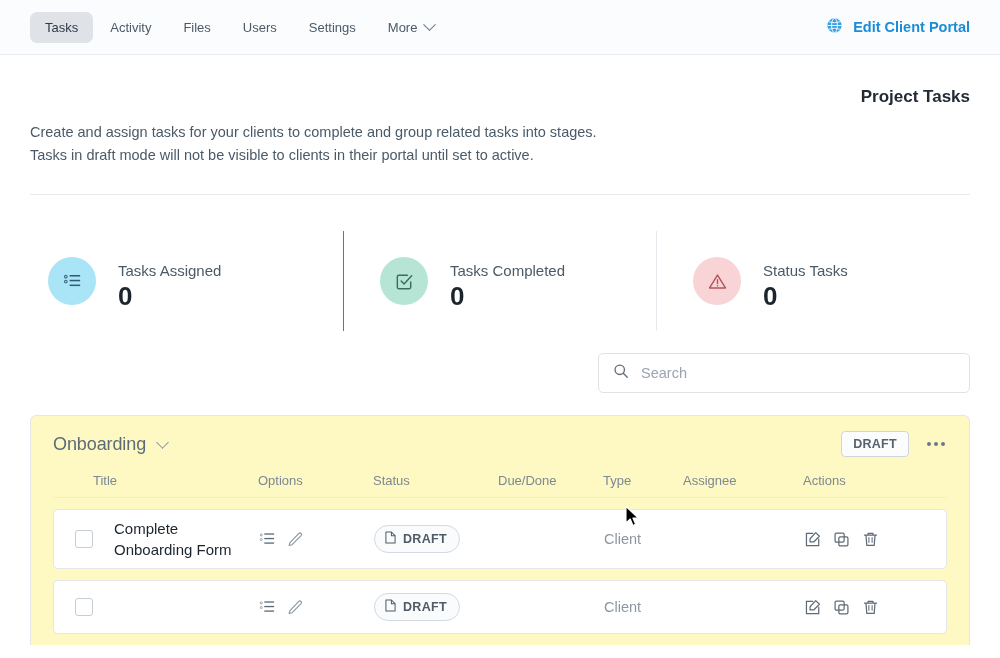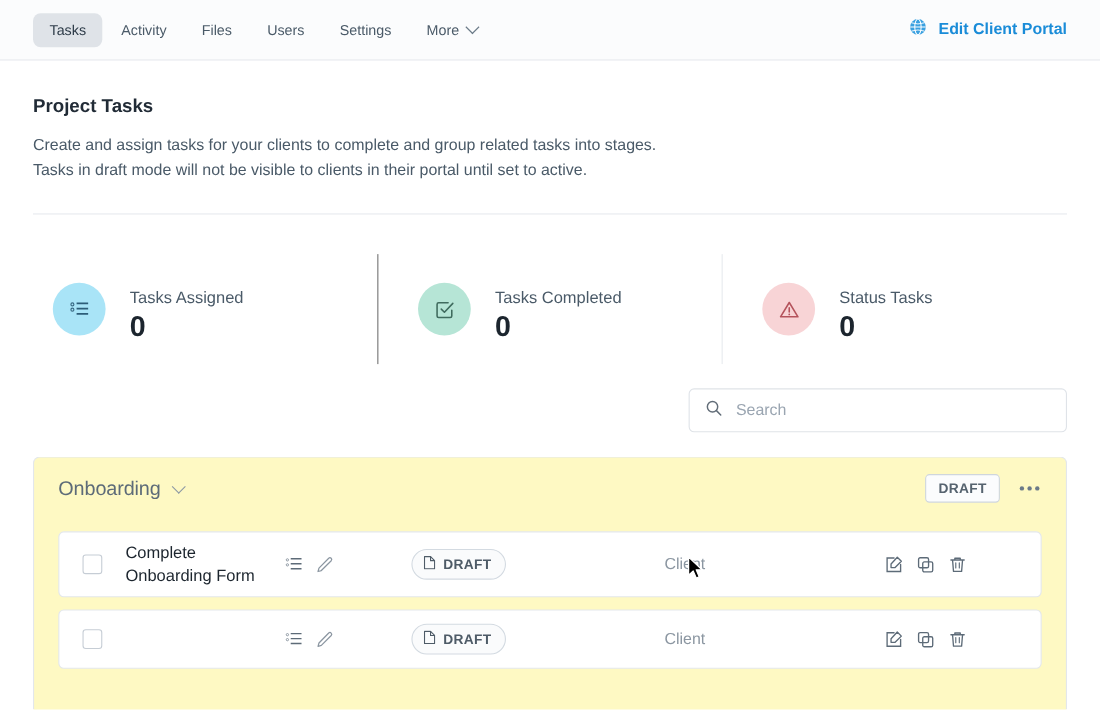--- a/index.html
+++ b/index.html
@@ -64,20 +64,21 @@
     white-space: nowrap;
   }
 
   
   .page { padding: 0 30px; }
   .page-heading {
     font-size: 17px;
     font-weight: bold;
     color: #212b36;
     margin-top: 32px;
+    text-align: right;
   }
   .page-desc {
     margin-top: 14px;
     font-size: 14.5px;
     line-height: 23px;
     color: #4a5a68;
     max-width: 700px;
   }
   .divider {
     margin-top: 27px;
@@ -111,21 +112,21 @@
   .stat-label { font-size: 15px; color: #4a5a68; margin-top: 11px; }
   .stat-value { font-size: 26px; font-weight: bold; color: #1c252e; line-height: 1.1; }
 
   
   .search-row {
     display: flex;
     justify-content: flex-end;
     margin-top: 22px;
   }
   .search-box {
-    width: 344px; height: 40px;
+    width: 372px; height: 40px;
     border: 1px solid #dfe3e8;
     border-radius: 5px;
     background: #fff;
     display: flex; align-items: center;
     padding: 0 14px;
     gap: 12px;
   }
   .search-placeholder { font-size: 14.5px; color: #9aa5b1; }
 
   
@@ -345,20 +346,29 @@
       <div class="section-head-right">
         <span class="draft-chip">DRAFT</span>
         <span class="dots">
             <i></i>
             <i></i>
             <i></i>
           </span>
       </div>
     </div>
 
+    <div class="col-head">
+      <span class="c-title">Title</span>
+      <span class="c-options">Options</span>
+      <span class="c-status">Status</span>
+      <span class="c-due">Due/Done</span>
+      <span class="c-type">Type</span>
+      <span class="c-assignee">Assignee</span>
+      <span class="c-actions">Actions</span>
+    </div>
 
     <div class="task-row">
       <div class="c-title">
         <span class="checkbox"></span>
         <span class="task-name">Complete Onboarding Form</span>
       </div>
       <div class="c-options opt-icons">
         <span class="ic">
           <svg width="17" height="17" viewBox="0 0 18 18">
             <circle cx="2.4" cy="4.2" r="1.1" fill="none" stroke="#8b96a1" stroke-width="0.9"></circle>

